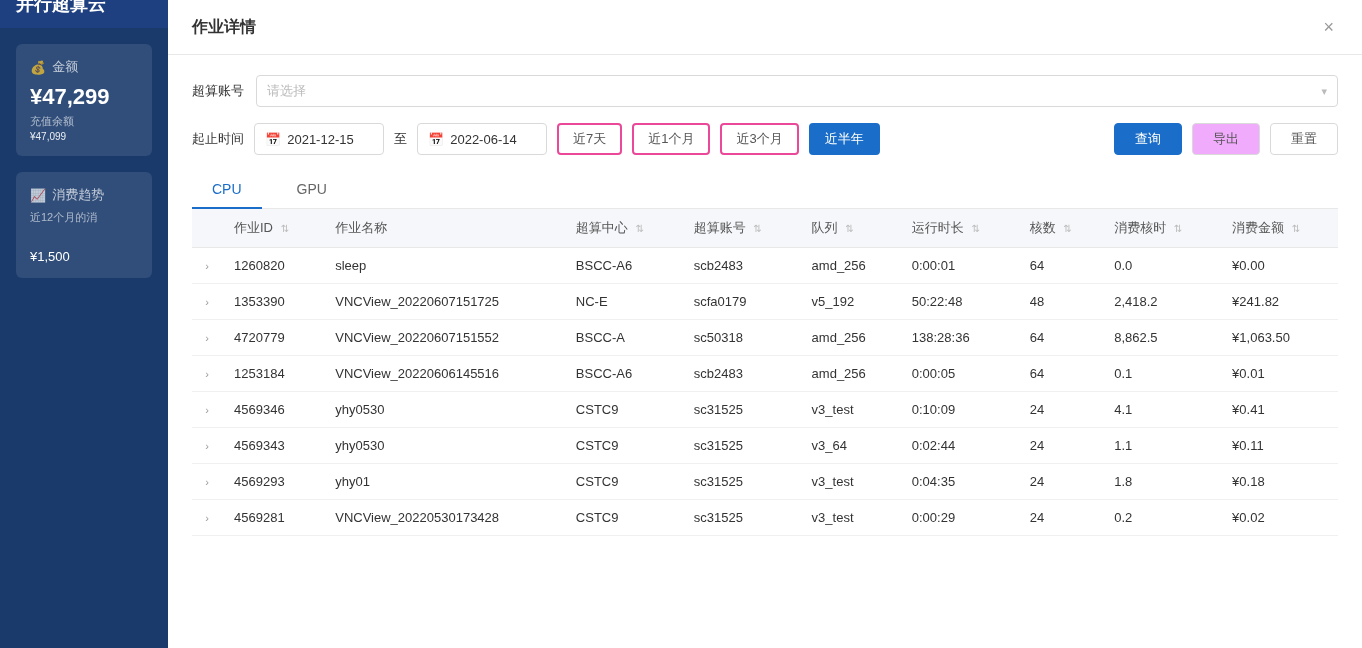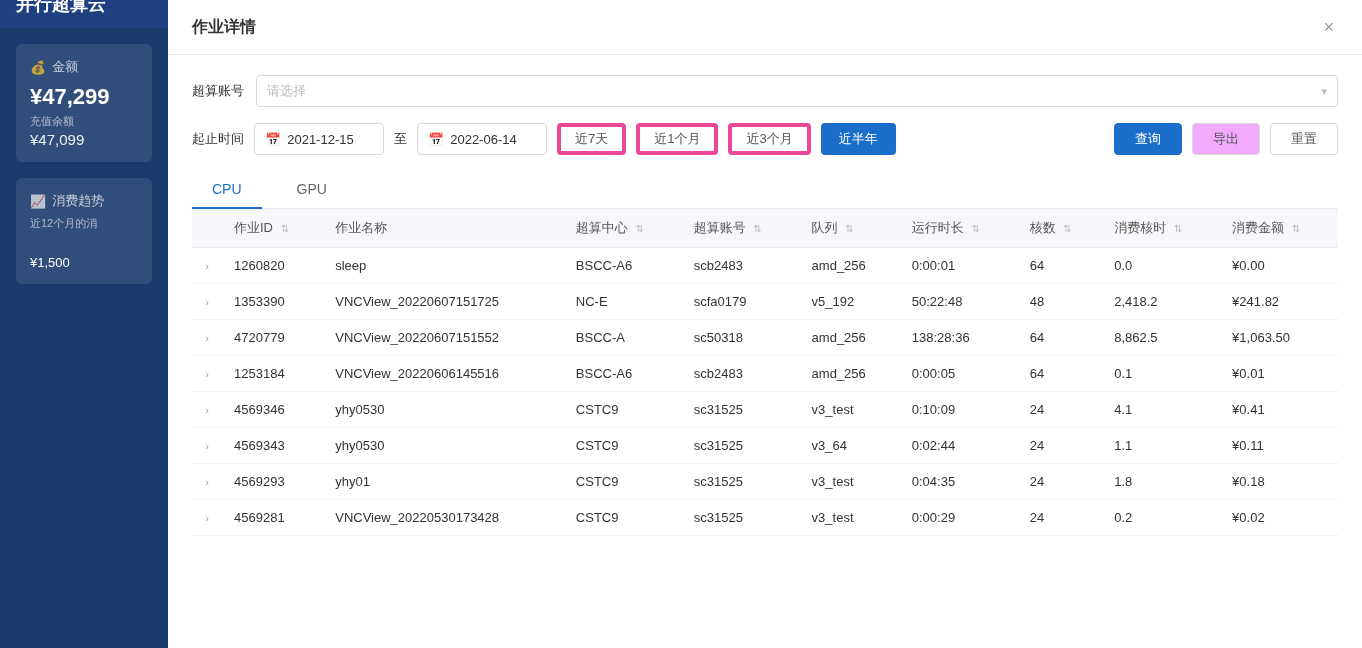--- a/index.html
+++ b/index.html
@@ -54,21 +54,21 @@
       font-weight: bold;
       margin-bottom: 4px;
     }
     .sidebar-card-sub {
       color: rgba(255,255,255,0.6);
       font-size: 11px;
       margin-bottom: 2px;
     }
     .sidebar-card-balance {
       color: rgba(255,255,255,0.9);
-      font-size: 15px;
+      font-size: 10px;
     }
     .sidebar-trend {
       background: rgba(255,255,255,0.1);
       border-radius: 6px;
       padding: 14px;
     }
     .sidebar-trend-title {
       color: rgba(255,255,255,0.7);
       font-size: 13px;
       margin-bottom: 6px;
@@ -190,21 +190,21 @@
       color: #888;
       font-size: 13px;
     }
     .date-sep {
       color: #333;
       font-size: 13px;
     }
     .quick-btn {
       height: 32px;
       padding: 0 14px;
-      border: 4px solid #ec4899;
+      border: 2px solid #ec4899;
       border-radius: 4px;
       background: #fff;
       font-size: 13px;
       color: #555;
       cursor: pointer;
       display: flex;
       align-items: center;
     }
     .quick-btn.active {
       background: #1a6dc8;

